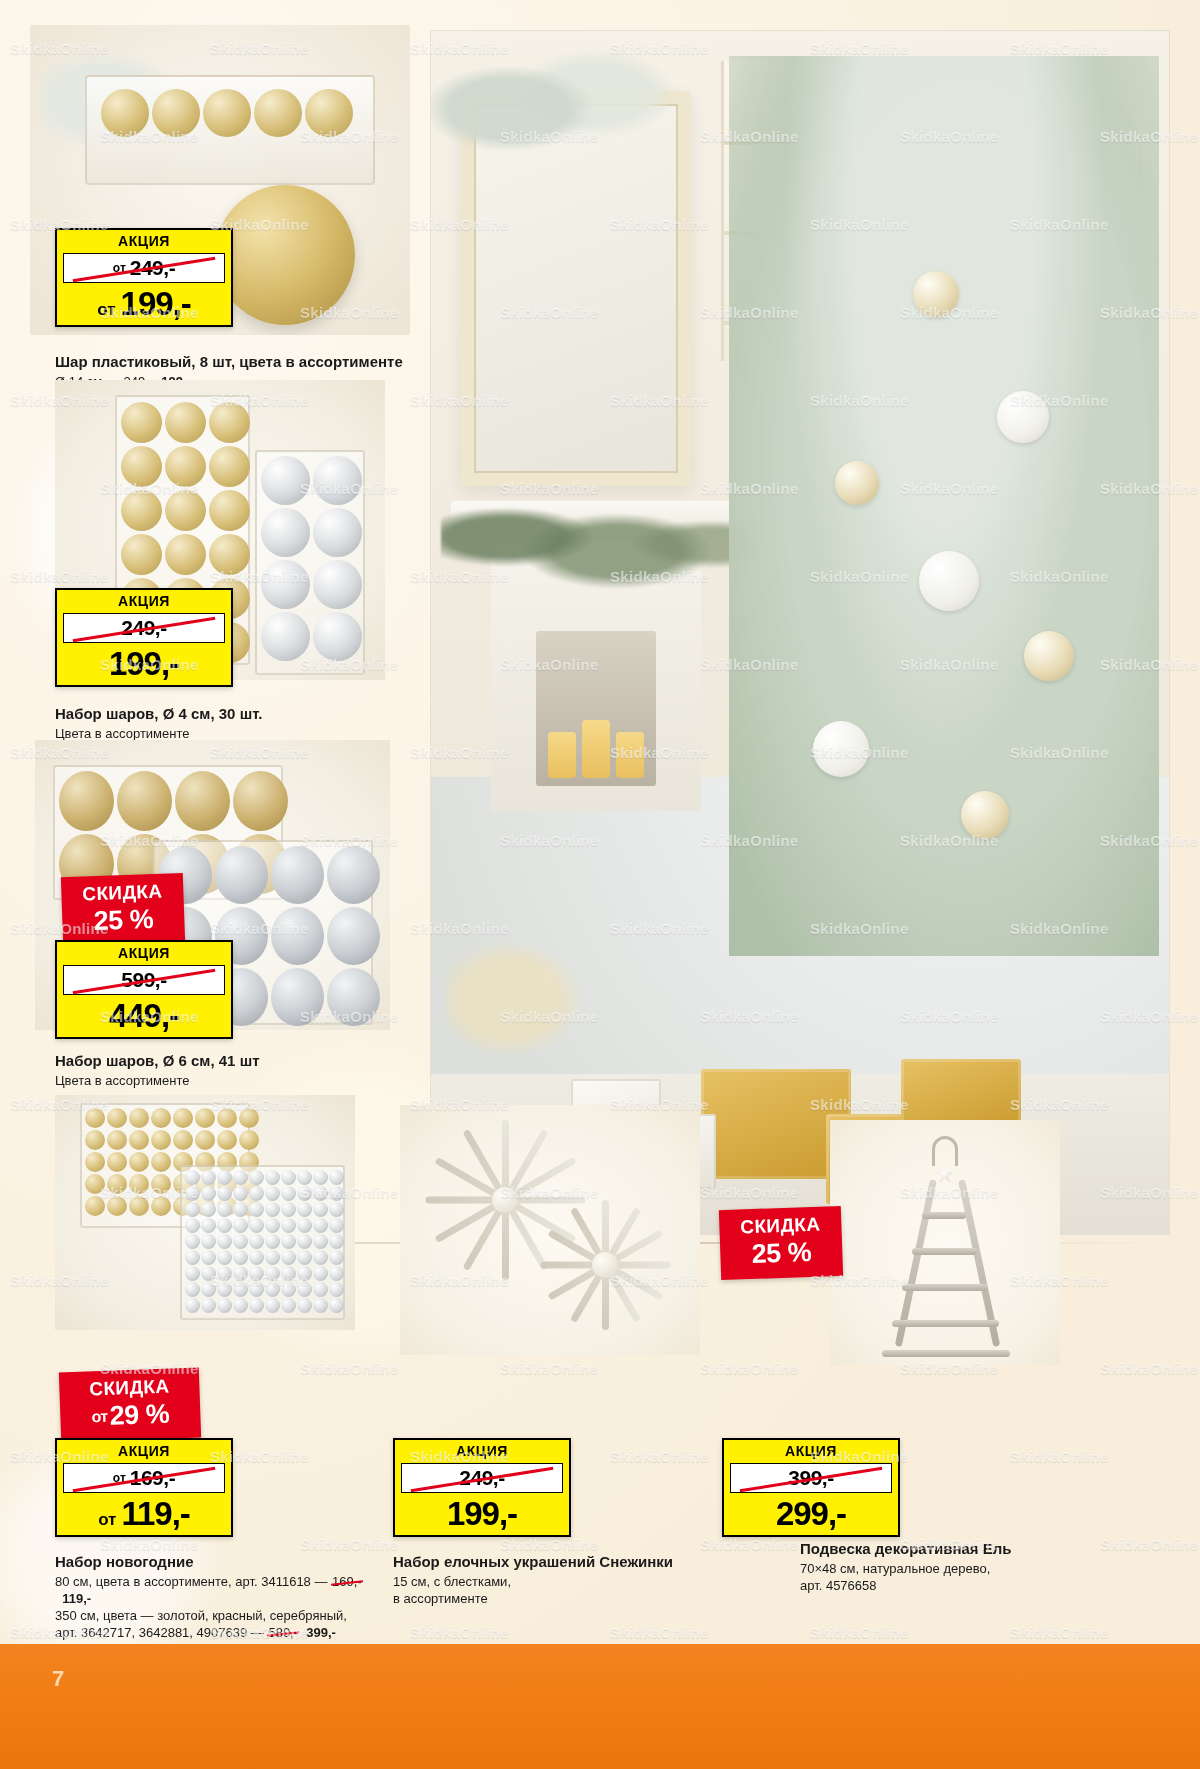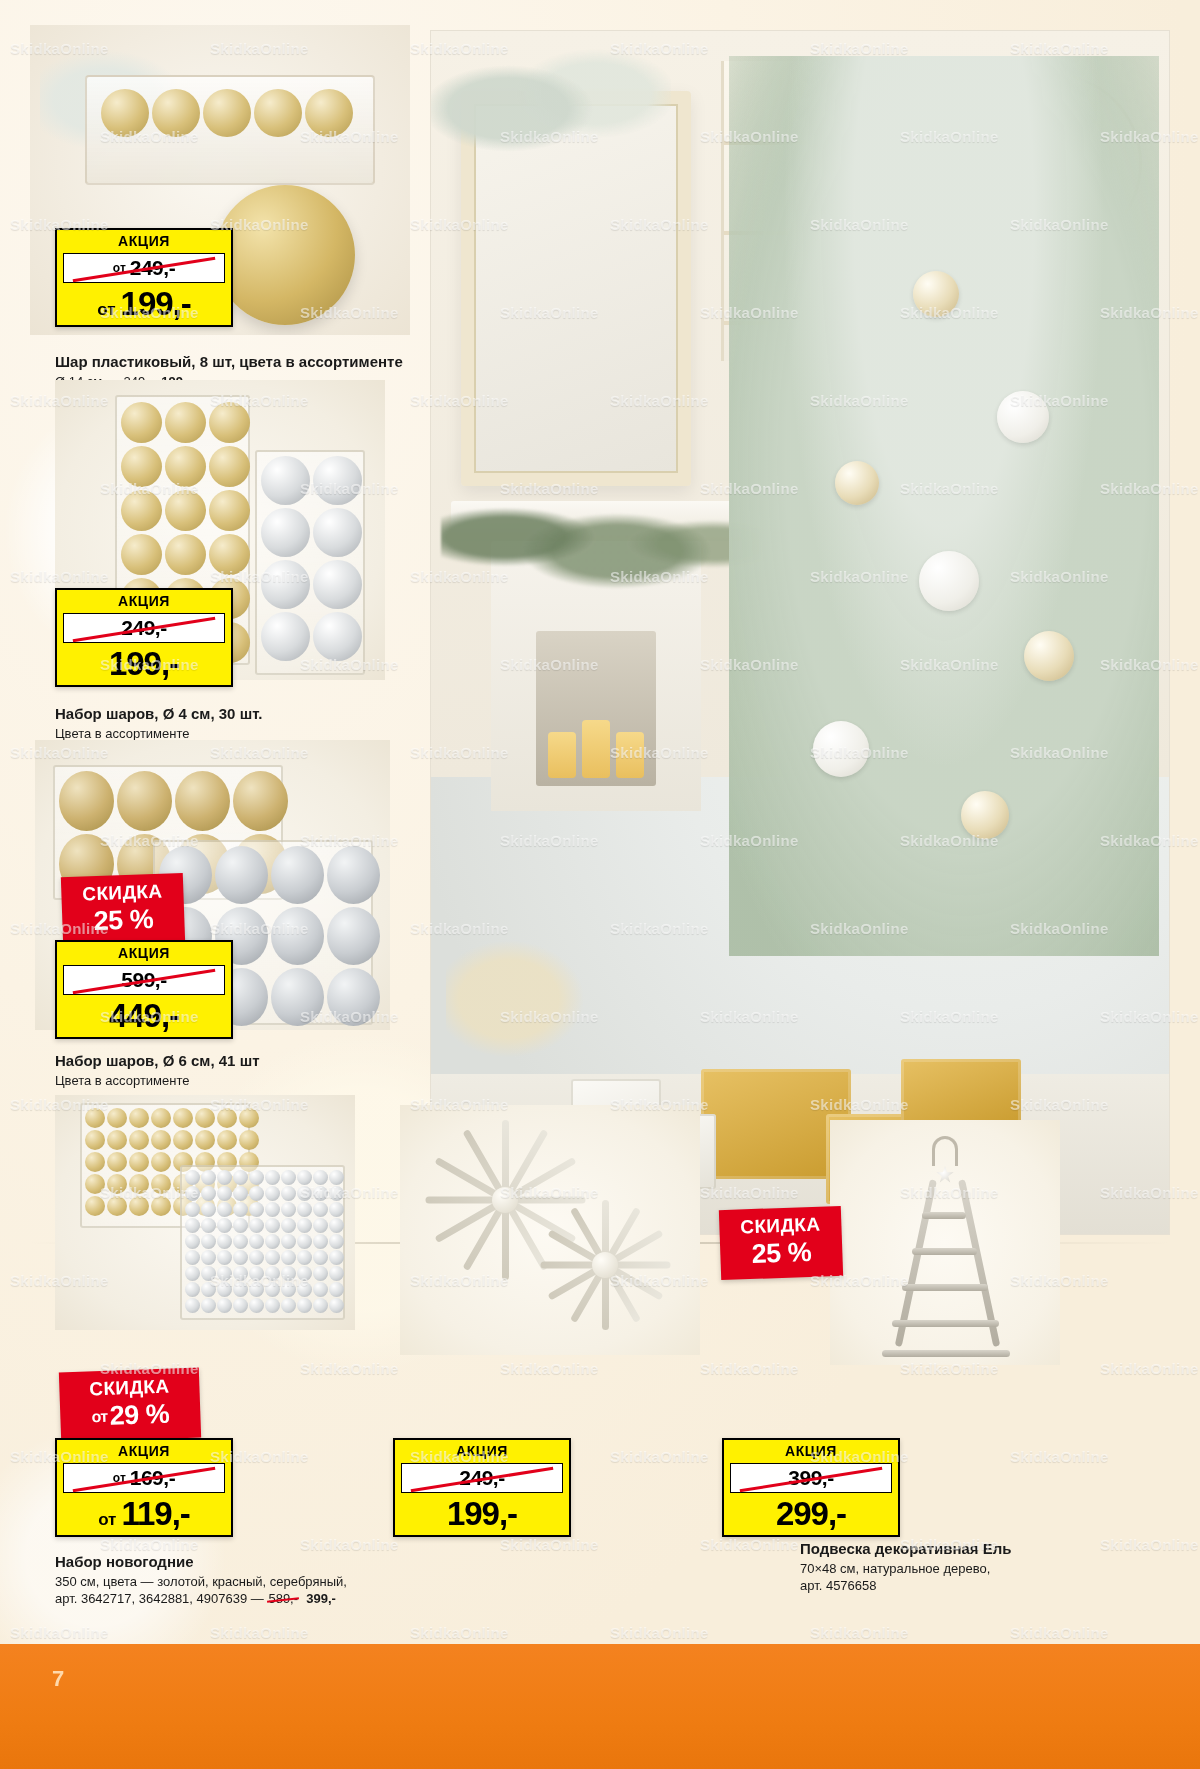--- a/index.html
+++ b/index.html
@@ -652,20 +652,23 @@
       <span class="old">169,-</span>
     </div>
     <div class="newrow">
       <span class="from2">от</span>
       <span class="new">119,-</span>
     </div>
   </div>
 
   <div class="caption" style="left:55px; top:1553px; width:330px;">
     <div class="title">Набор новогодние</div>
+    <div class="line">
+      <span>80 см, цвета в ассортименте, арт. 3411618 — </span><s>169,-</s>&nbsp;&nbsp;<b>119,-</b>
+    </div>
     <div class="line">350 см, цвета — золотой, красный, серебряный,</div>
     <div class="line">
       <span>арт. 3642717, 3642881, 4907639 — </span><s>589,-</s>&nbsp;&nbsp;<b>399,-</b>
     </div>
   </div>
 
   <div class="photo p-snow">
     <div class="snowflake" style="left:25px; top:15px; width:160px; height:160px;">
       <span class="arm" style="transform:rotate(0deg)"></span>
       <span class="arm" style="transform:rotate(30deg)"></span>
@@ -689,20 +692,25 @@
   <div class="akciya" style="left:393px; top:1438px;">
     <span class="tag">АКЦИЯ</span>
     <div class="oldrow">
       <span class="old">249,-</span>
     </div>
     <div class="newrow">
       <span class="new">199,-</span>
     </div>
   </div>
 
+  <div class="caption" style="left:393px; top:1553px; width:330px;">
+    <div class="title">Набор елочных украшений Снежинки</div>
+    <div class="line">15 см, с блестками,</div>
+    <div class="line">в ассортименте</div>
+  </div>
 
   <div class="photo p-tree">
     <div class="wood-tree" style="left:40px; top:50px; width:150px; height:175px;">
       <span class="hanger"></span>
       <span class="star"></span>
       <span class="leg" style="left:60px; top:10px; height:170px; transform:rotate(12deg); transform-origin:top center;"></span>
       <span class="leg" style="left:88px; top:10px; height:170px; transform:rotate(-12deg); transform-origin:top center;"></span>
       <span class="rung" style="left:52px; top:42px; width:44px;"></span>
       <span class="rung" style="left:42px; top:78px; width:65px;"></span>
       <span class="rung" style="left:32px; top:114px; width:86px;"></span>

